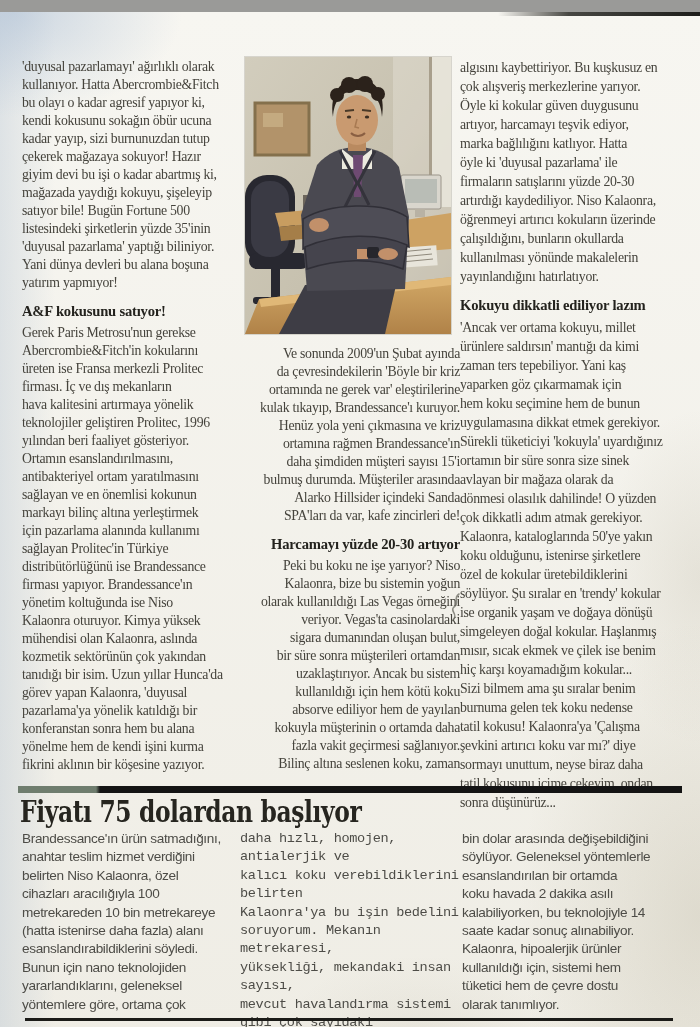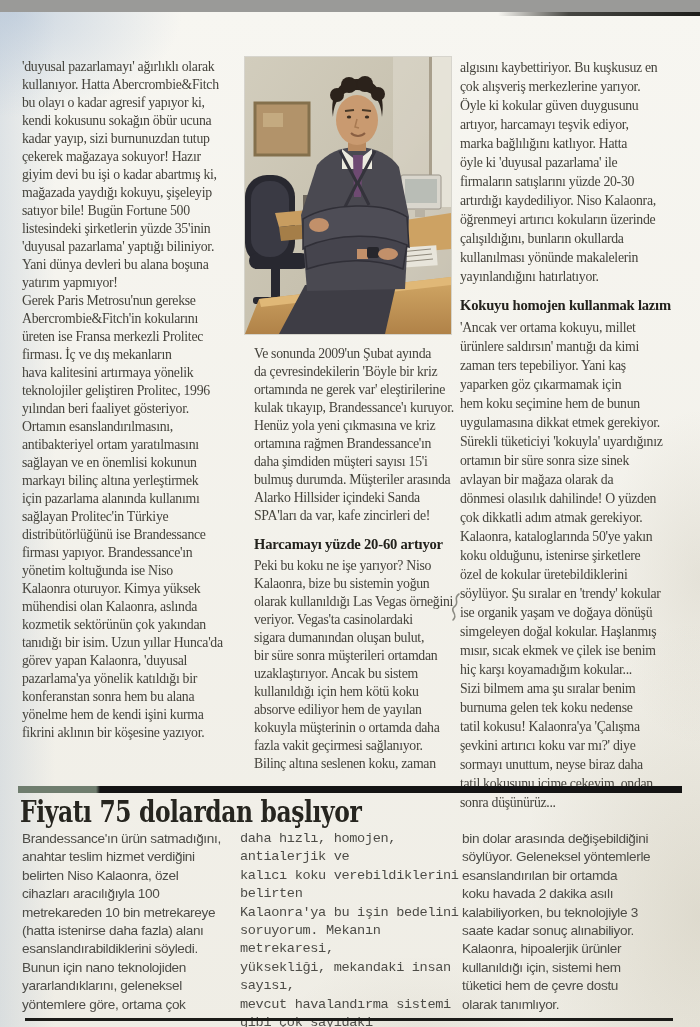--- a/index.html
+++ b/index.html
@@ -11,21 +11,21 @@
       radial-gradient(ellipse 260px 420px at 100% 88%, rgba(150,140,108,0.20), rgba(150,140,108,0) 70%),
       radial-gradient(ellipse 140px 240px at 100% 55%, rgba(145,135,105,0.14), rgba(145,135,105,0) 70%),
       radial-gradient(ellipse 200px 120px at 60% 100%, rgba(150,142,115,0.10), rgba(150,142,115,0) 70%),
       linear-gradient(#f7f6f1, #efede5);
     font-family:"Liberation Serif", serif;
   }
   .topline{position:absolute;top:0;left:498px;width:202px;height:4px;
     background:linear-gradient(90deg, rgba(40,40,36,0) 0, rgba(40,40,36,0.85) 35%, #1d1d1a 100%);}
   .col{position:absolute;color:#45433c;}
   #c1{left:22px;top:46px;width:226px;}
-  #c2{left:254px;top:333px;width:226px;}
+  #c2{left:234px;top:333px;width:226px;text-align:right;}
   #c3{left:460px;top:46px;width:234px;}
   .body{
     margin:0;font-size:13.8px;line-height:18px;letter-spacing:-0.3px;
     white-space:pre-line;color:#45433c;
   }
   #c3 .body{line-height:19px;}
   .sub{margin:11px 0 4px 0;font-size:14.6px;line-height:17px;letter-spacing:-0.2px;
     color:#23221d;font-weight:bold;}
   #photo{position:absolute;left:245px;top:45px;width:206px;height:277px;margin:0;
     box-shadow:0 0 0 1px rgba(120,115,100,0.25);}
@@ -61,20 +61,21 @@
 kendi kokusunu sokağın öbür ucuna
 kadar yayıp, sizi burnunuzdan tutup
 çekerek mağazaya sokuyor! Hazır
 giyim devi bu işi o kadar abartmış ki,
 mağazada yaydığı kokuyu, şişeleyip
 satıyor bile! Bugün Fortune 500
 listesindeki şirketlerin yüzde 35'inin
 'duyusal pazarlama' yaptığı biliniyor.
 Yani dünya devleri bu alana boşuna
 yatırım yapmıyor!</p>
+    <h3 class="sub">A&amp;F kokusunu satıyor!</h3>
     <p class="body">Gerek Paris Metrosu'nun gerekse
 Abercrombie&amp;Fitch'in kokularını
 üreten ise Fransa merkezli Prolitec
 firması. İç ve dış mekanların
 hava kalitesini artırmaya yönelik
 teknolojiler geliştiren Prolitec, 1996
 yılından beri faaliyet gösteriyor.
 Ortamın esanslandırılmasını,
 antibakteriyel ortam yaratılmasını
 sağlayan ve en önemlisi kokunun
@@ -173,21 +174,21 @@
     <p class="body">Ve sonunda 2009'un Şubat ayında
 da çevresindekilerin 'Böyle bir kriz
 ortamında ne gerek var' eleştirilerine
 kulak tıkayıp, Brandessance'ı kuruyor.
 Henüz yola yeni çıkmasına ve kriz
 ortamına rağmen Brandessance'ın
 daha şimdiden müşteri sayısı 15'i
 bulmuş durumda. Müşteriler arasında
 Alarko Hillsider içindeki Sanda
 SPA'ları da var, kafe zincirleri de!</p>
-    <h3 class="sub">Harcamayı yüzde 20-60 artıyor</h3>
+    <h3 class="sub">Harcamayı yüzde 20-30 artıyor</h3>
     <p class="body">Peki bu koku ne işe yarıyor? Niso
 Kalaonra, bize bu sistemin yoğun
 olarak kullanıldığı Las Vegas örneğini
 veriyor. Vegas'ta casinolardaki
 sigara dumanından oluşan bulut,
 bir süre sonra müşterileri ortamdan
 uzaklaştırıyor. Ancak bu sistem
 kullanıldığı için hem kötü koku
 absorve ediliyor hem de yayılan
 kokuyla müşterinin o ortamda daha
@@ -201,21 +202,21 @@
 Öyle ki kokular güven duygusunu
 artıyor, harcamayı teşvik ediyor,
 marka bağlılığını katlıyor. Hatta
 öyle ki 'duyusal pazarlama' ile
 firmaların satışlarını yüzde 20-30
 artırdığı kaydediliyor. Niso Kalaonra,
 öğrenmeyi artırıcı kokuların üzerinde
 çalışıldığını, bunların okullarda
 kullanılması yönünde makalelerin
 yayınlandığını hatırlatıyor.</p>
-    <h3 class="sub">Kokuyu homojen kullanmak lazım</h3>
+    <h3 class="sub">Kokuyu dikkatli ediliyor lazım</h3>
     <p class="body">'Ancak ver ortama kokuyu, millet
 ürünlere saldırsın' mantığı da kimi
 zaman ters tepebiliyor. Yani kaş
 yaparken göz çıkarmamak için
 hem koku seçimine hem de bunun
 uygulamasına dikkat etmek gerekiyor.
 Sürekli tüketiciyi 'kokuyla' uyardığınız
 ortamın bir süre sonra size sinek
 avlayan bir mağaza olarak da
 dönmesi olasılık dahilinde! O yüzden
@@ -262,21 +263,21 @@
 yüksekliği, mekandaki insan sayısı,
 mevcut havalandırma sistemi
 gibi çok sayıdaki parametreyi göz
 önüne alıp ona göre sistemler
 kurduklarını anlatan Kalaonra,
 bu rakamların aylık olarak 75 ile</p>
   <p class="bcol" id="b3">bin dolar arasında değişebildiğini
 söylüyor. Geleneksel yöntemlerle
 esanslandırılan bir ortamda
 koku havada 2 dakika asılı
-kalabiliyorken, bu teknolojiyle 3
+kalabiliyorken, bu teknolojiyle 14
 saate kadar sonuç alınabiliyor.
 Kalaonra, hipoalerjik ürünler
 kullanıldığı için, sistemi hem
 tüketici hem de çevre dostu
 olarak tanımlıyor.</p>
 
   <div class="bottomrule"></div>
 
 </div>
 

